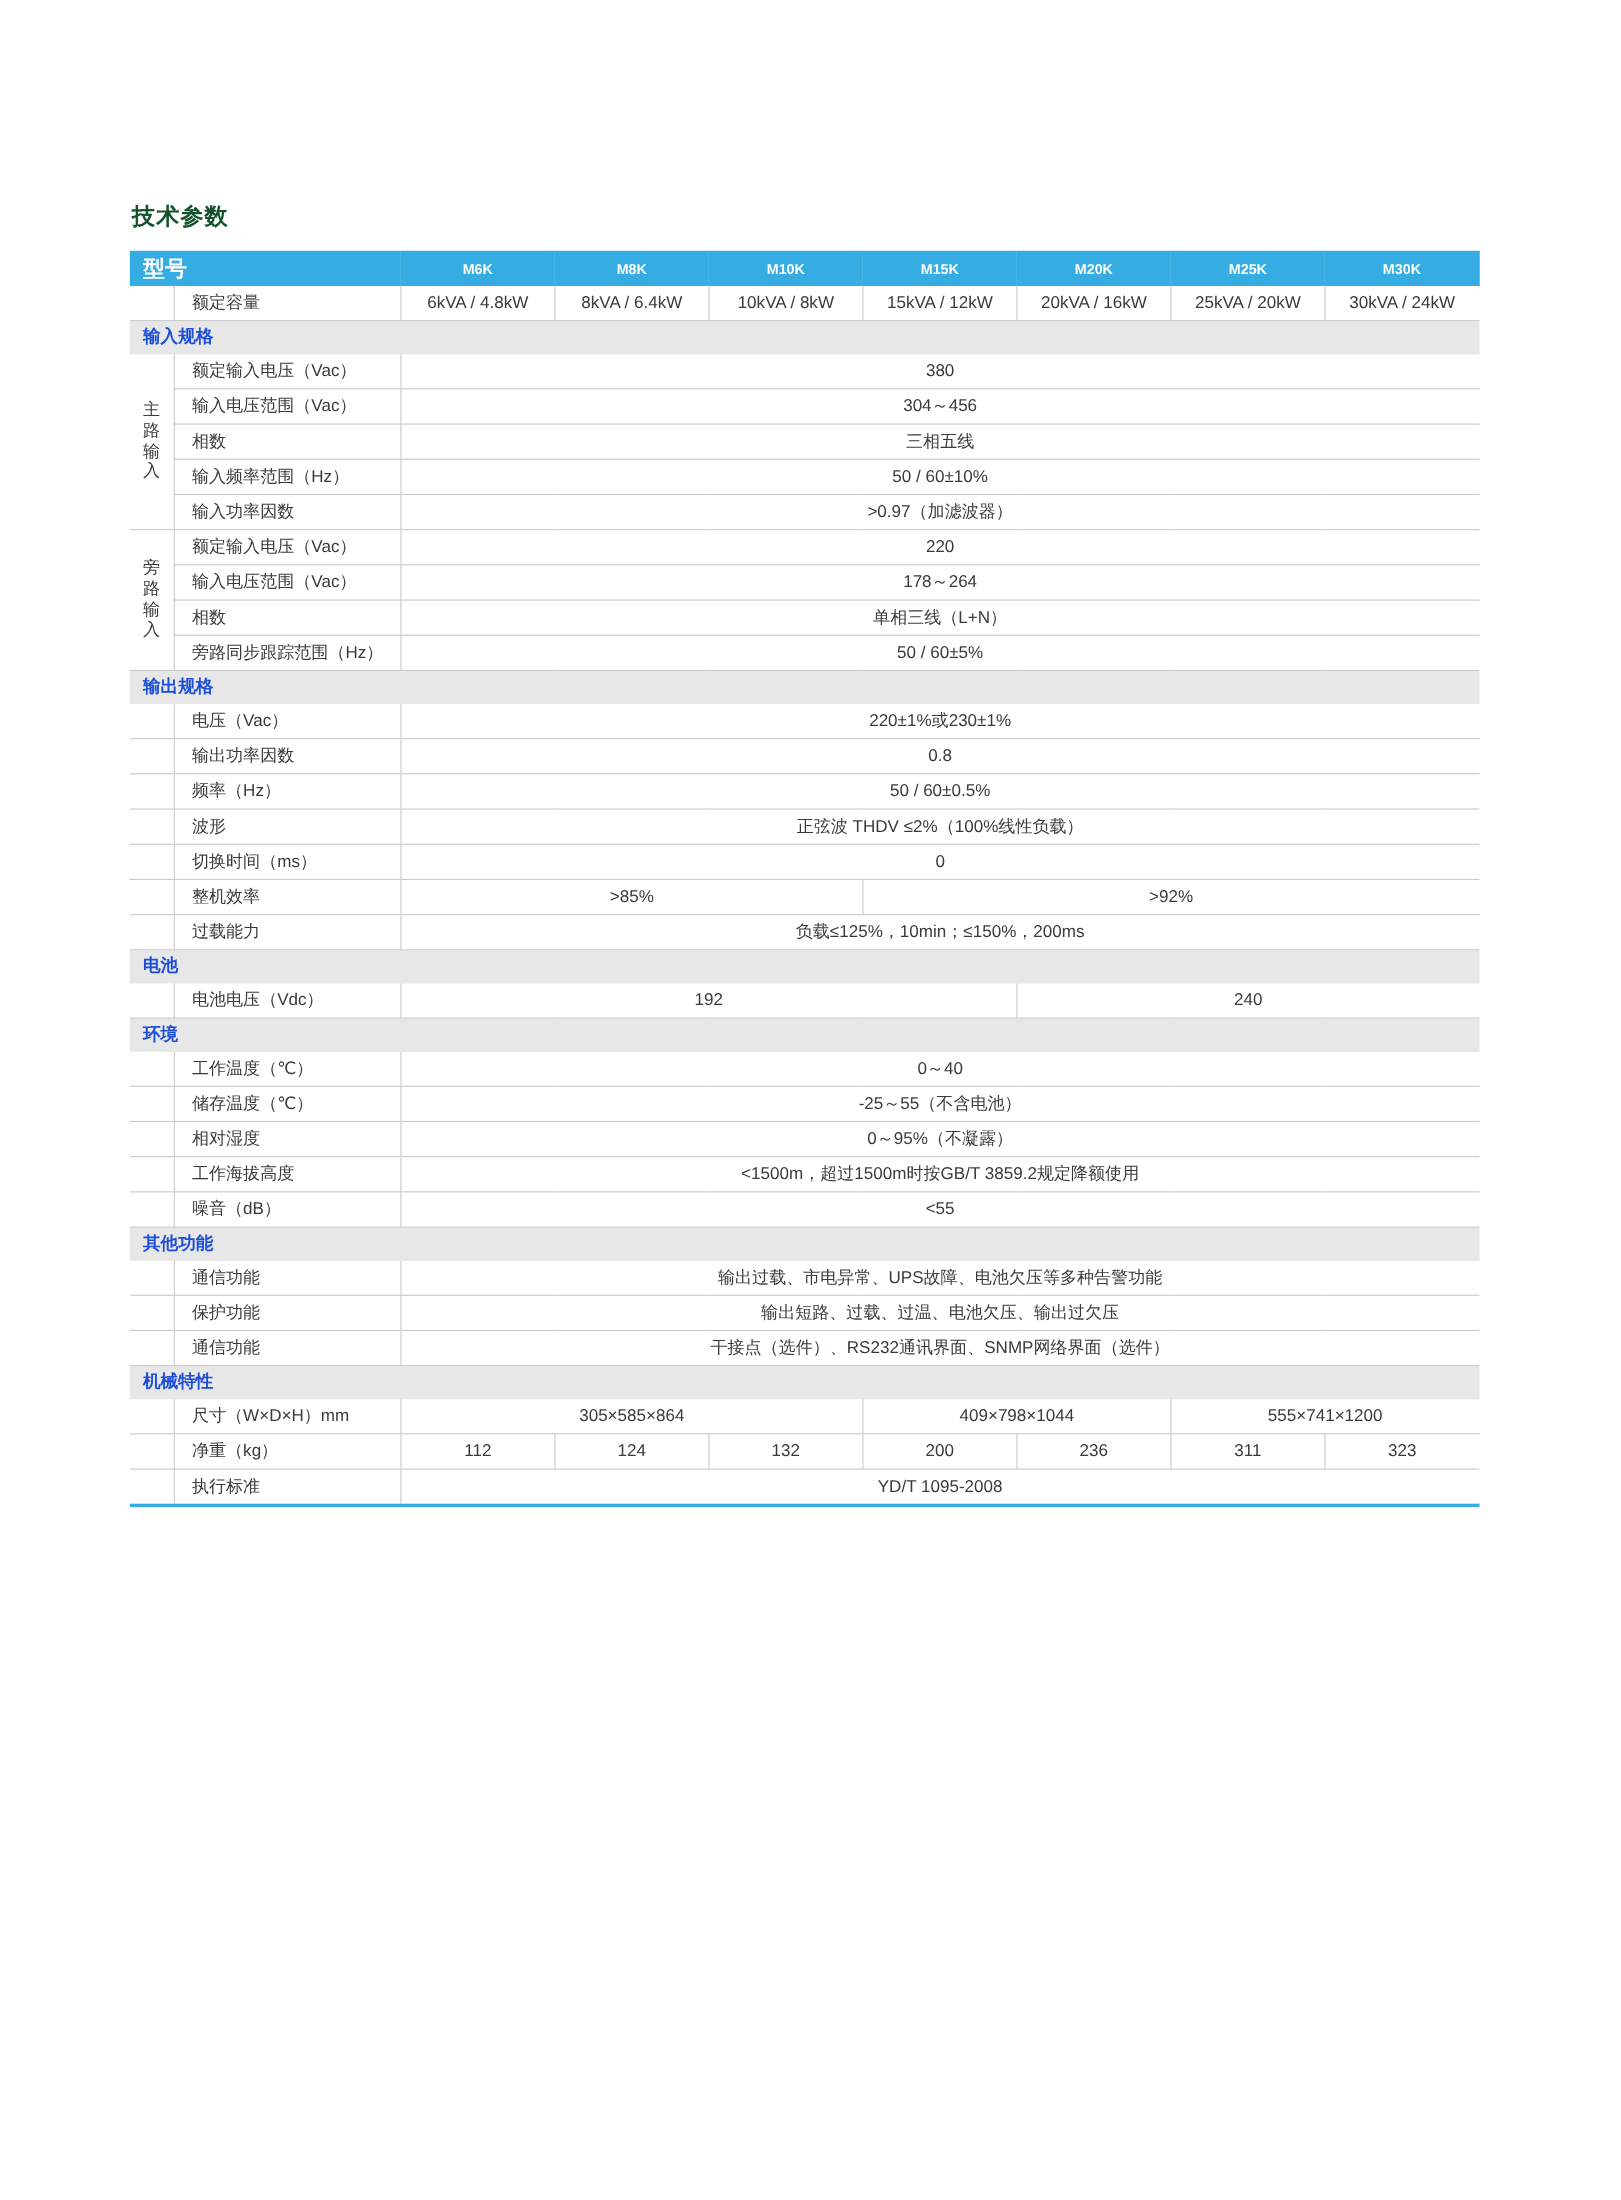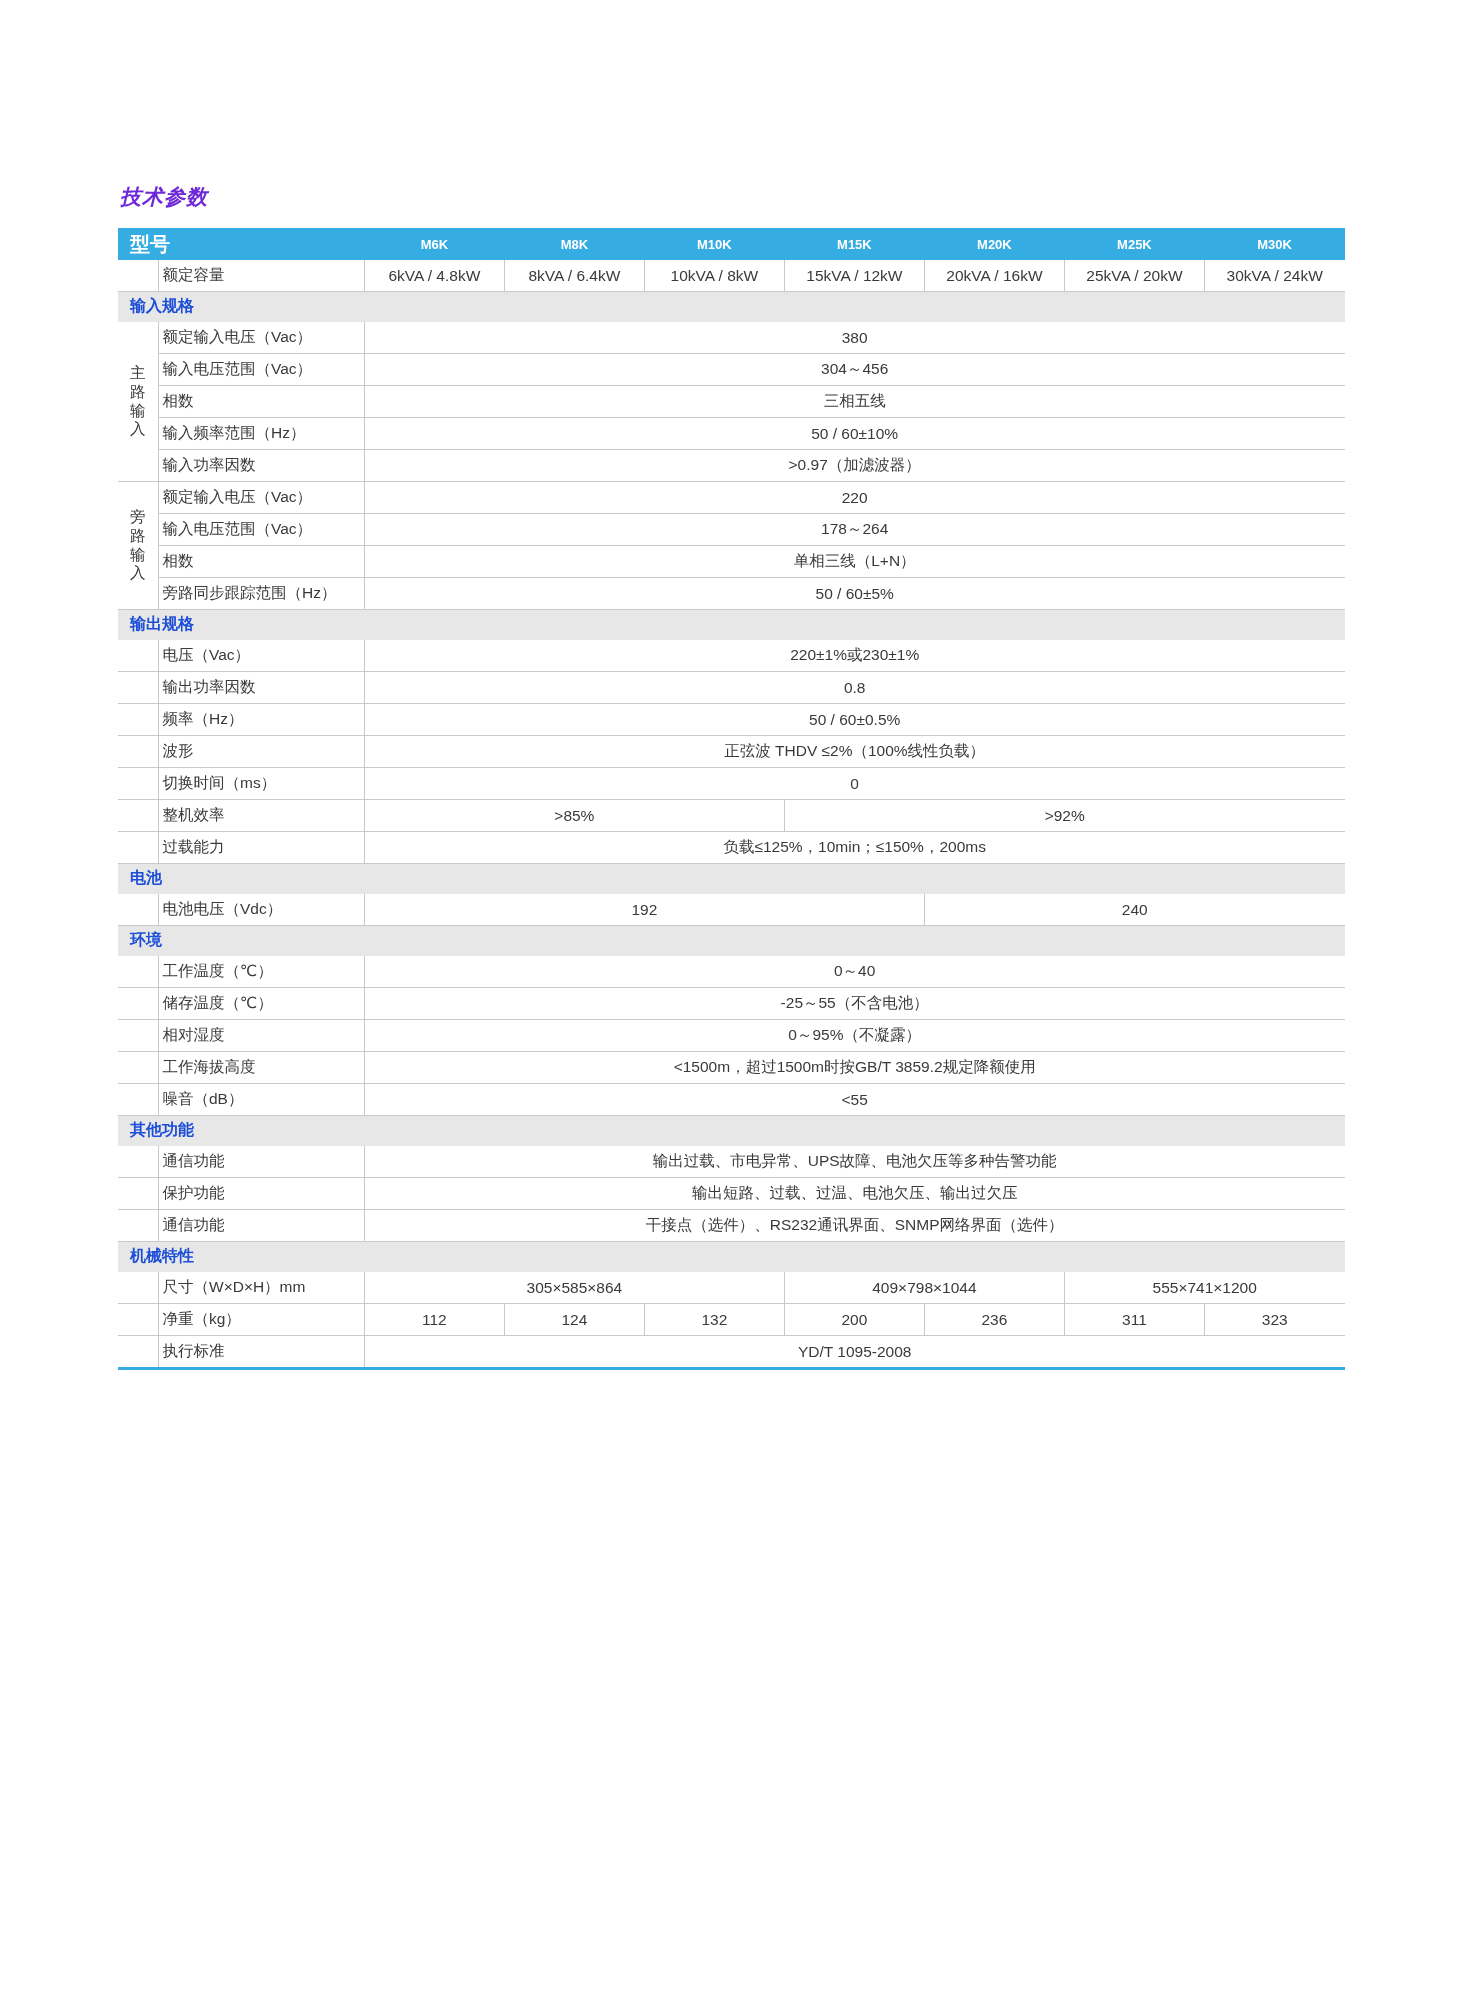--- a/index.html
+++ b/index.html
@@ -25,23 +25,22 @@
   .content {
     position: absolute;
     left: 118px;
     top: 183px;
     width: 1240px;
   }
   .page-title {
     font-size: 21px;
     font-weight: bold;
     letter-spacing: 1px;
-    color: #6d28d9;
+    color: #14532d;
     margin: 0 0 17px 2px;
-    font-style: italic;
   }
   table.spec {
     border-collapse: collapse;
     width: 1227px;
     table-layout: fixed;
     font-size: 15.5px;
   }
   table.spec td {
     padding: 0;
     vertical-align: middle;
@@ -75,21 +74,21 @@
   tr.data td {
     height: 31px;
     border-bottom: 1px solid #c9c9c9;
     border-right: 1px solid #c9c9c9;
     text-align: center;
     color: #3a3a3a;
     font-size: 15.5px;
   }
   tr.data td.param {
     text-align: left;
-    padding-left: 4px;
+    padding-left: 16px;
     border-right: 1px solid #c9c9c9;
   }
   tr.data td.lastcol {
     border-right: none;
   }
   tr.data td.nobb {
     border-bottom: none;
   }
   
   td.vgroup {

